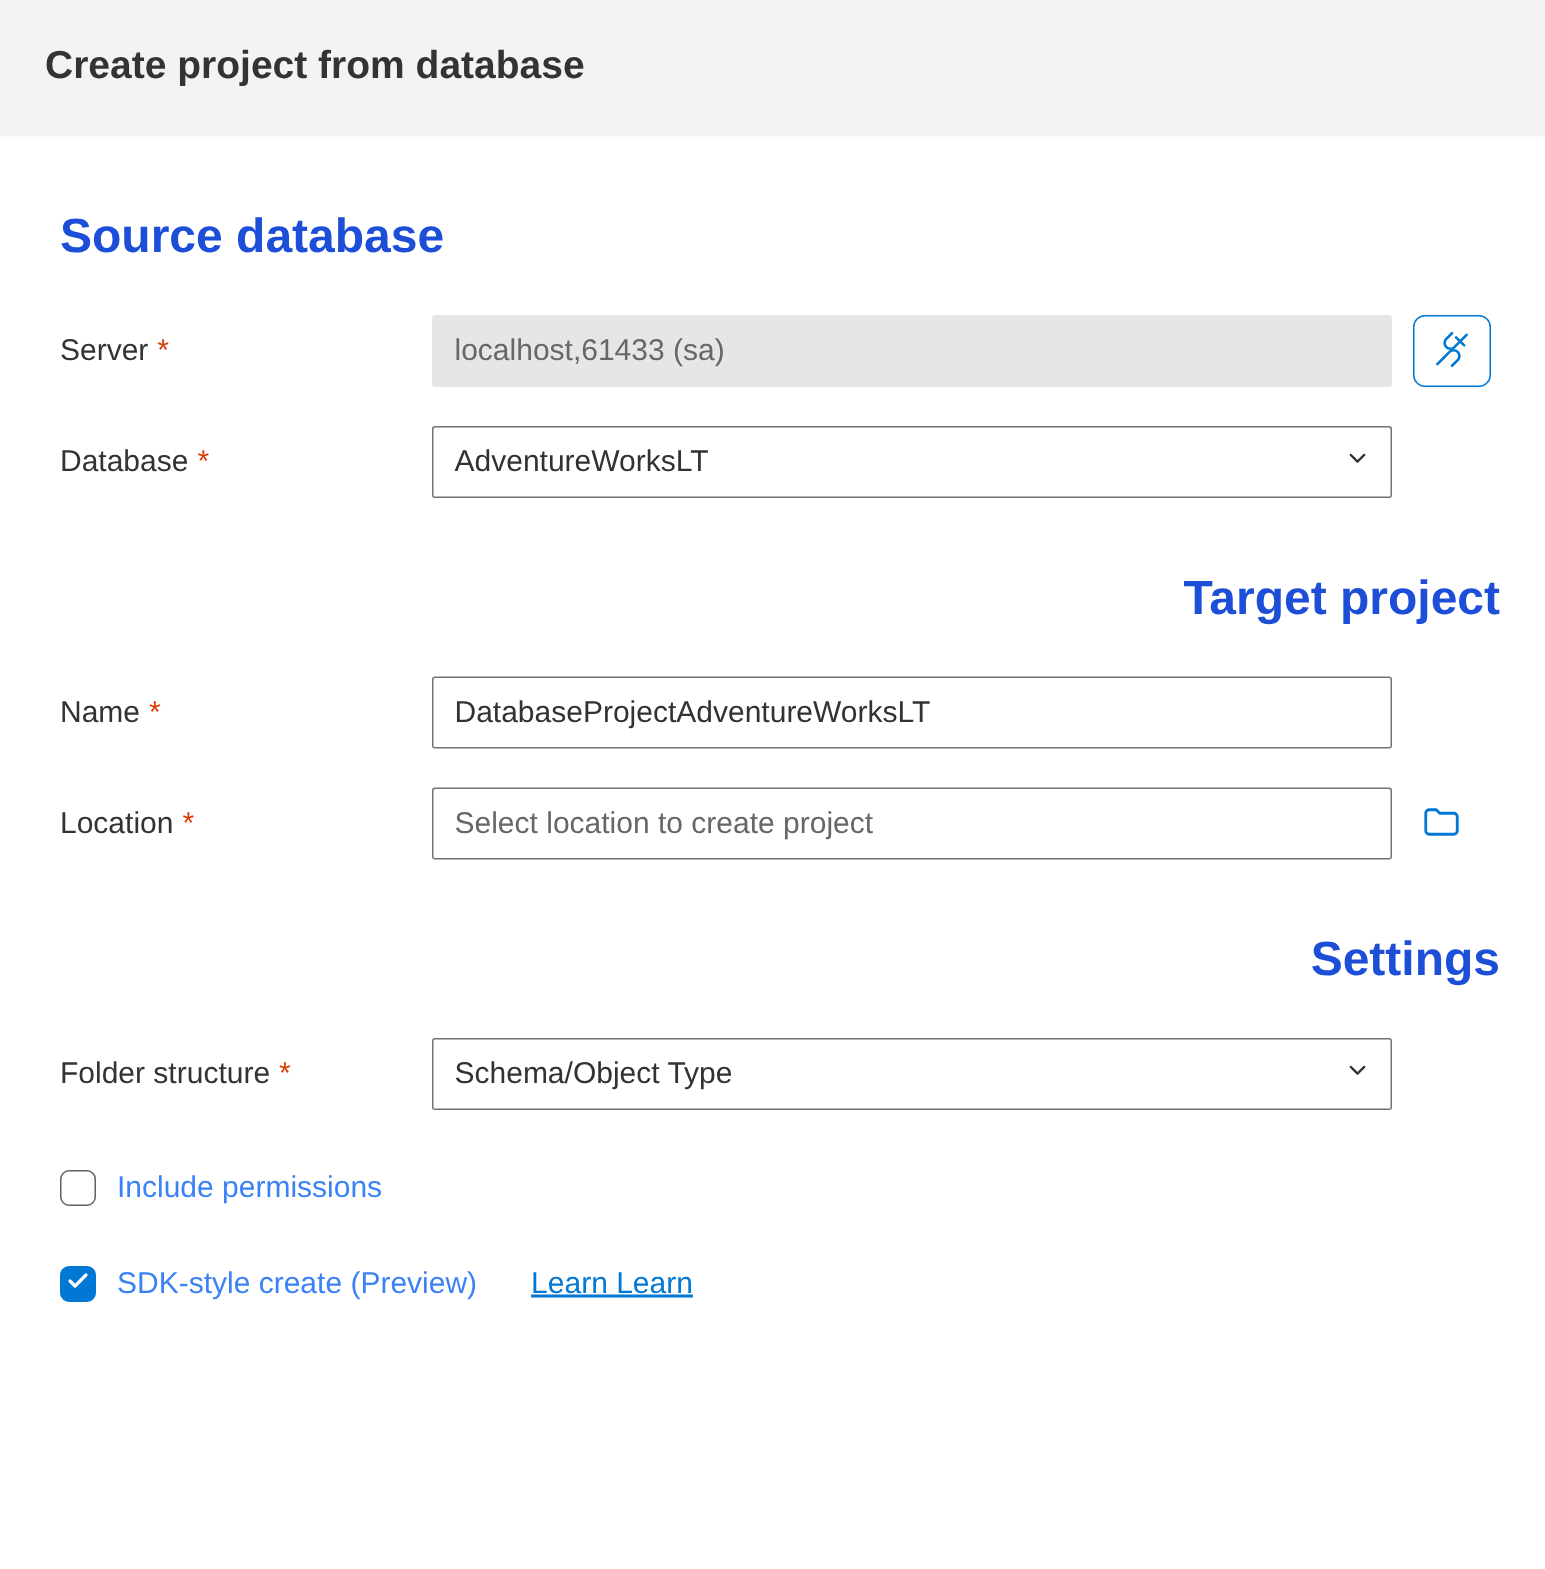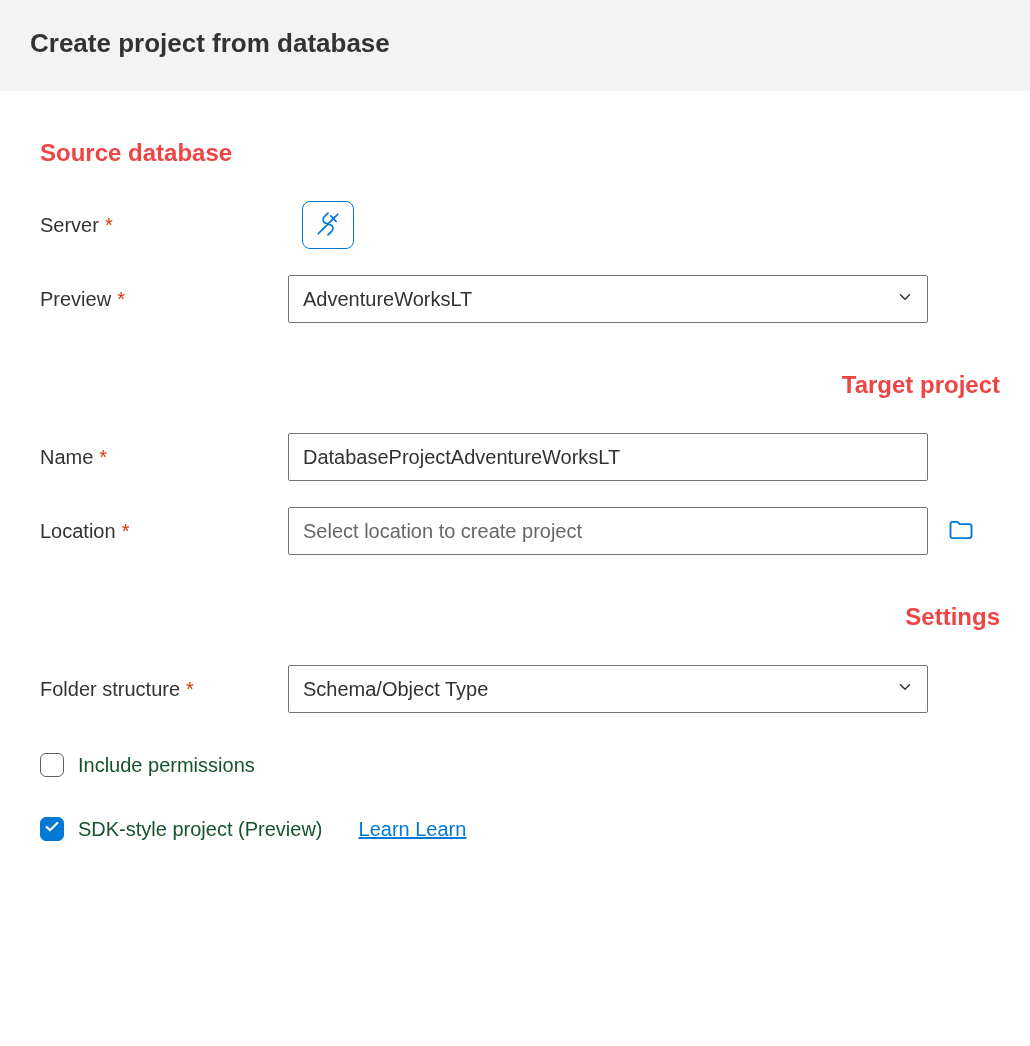--- a/index.html
+++ b/index.html
@@ -17,23 +17,23 @@
   .header h1 {
     margin: 0;
     font-size: 26px;
     font-weight: 700;
     color: #333333;
   }
   .body-area {
     padding: 48px 30px 30px 40px;
   }
   .section-title {
-    font-size: 24px;
+    font-size: 32px;
     font-weight: 700;
-    color: #ef4444;
+    color: #1d4ed8;
     margin: 0 0 34px 0;
   }
   .section-title.mt {
     margin-top: 48px;
     text-align: right;
   }
   .form-row {
     display: flex;
     align-items: center;
     margin-bottom: 26px;
@@ -132,21 +132,21 @@
     cursor: pointer;
     background: #ffffff;
     flex-shrink: 0;
   }
   .checkbox-box.checked {
     background: #0078d4;
     border-color: #0078d4;
   }
   .checkbox-label {
     font-size: 20px;
-    color: #14532d;
+    color: #3b82f6;
   }
   .link {
     color: #0078d4;
     text-decoration: underline;
     font-size: 20px;
     margin-left: 22px;
     cursor: pointer;
   }
 </style>
 </head>
@@ -156,37 +156,40 @@
   <h1>Create project from database</h1>
 </div>
 
 <div class="body-area">
 
   <h2 class="section-title">Source database</h2>
 
   <div class="form-row">
     <div class="form-label">
       <span>Server</span><span class="req">*</span>
+    </div>
+    <div class="field-wrap">
+      <input class="readonly-input" type="text" readonly="" value="localhost,61433 (sa)" style="">
     </div>
     <button class="conn-btn" aria-label="Connect">
       <span>
         <svg width="26" height="26" viewBox="0 0 24 24" fill="none" stroke="#0078d4" stroke-width="1.6" stroke-linecap="round" stroke-linejoin="round">
           <path d="M7 17l-4 4"></path>
           <path d="M17 7l4-4"></path>
           <path d="M14.5 4.5l5 5"></path>
           <path d="M17 7l-3.5 3.5a3.54 3.54 0 0 1-5 0 3.54 3.54 0 0 1 0-5L12 2"></path>
           <path d="M7 17l3.5-3.5a3.54 3.54 0 0 1 5 0 3.54 3.54 0 0 1 0 5L12 22"></path>
         </svg>
       </span>
     </button>
   </div>
 
   <div class="form-row">
     <div class="form-label">
-      <span>Preview</span><span class="req">*</span>
+      <span>Database</span><span class="req">*</span>
     </div>
     <div class="field-wrap">
       <button class="select-input">
         <span>AdventureWorksLT</span>
       </button>
       <span class="chevron">
         <svg width="18" height="18" viewBox="0 0 24 24" fill="none" stroke="#323232" stroke-width="2" stroke-linecap="round" stroke-linejoin="round">
             <polyline points="6 9 12 15 18 9"></polyline>
           </svg>
       </span>
@@ -244,17 +247,17 @@
   </div>
 
   <div class="checkbox-row">
     <span class="checkbox-box checked" role="checkbox" aria-checked="true">
       <span>
         <svg width="16" height="16" viewBox="0 0 24 24" fill="none" stroke="#ffffff" stroke-width="3.2" stroke-linecap="round" stroke-linejoin="round">
             <polyline points="20 6 9 17 4 12"></polyline>
           </svg>
       </span>
     </span>
-    <span class="checkbox-label">SDK-style project (Preview)</span>
+    <span class="checkbox-label">SDK-style create (Preview)</span>
     <a class="link">Learn Learn</a>
   </div>
 
 </div>
 
 </body></html>

